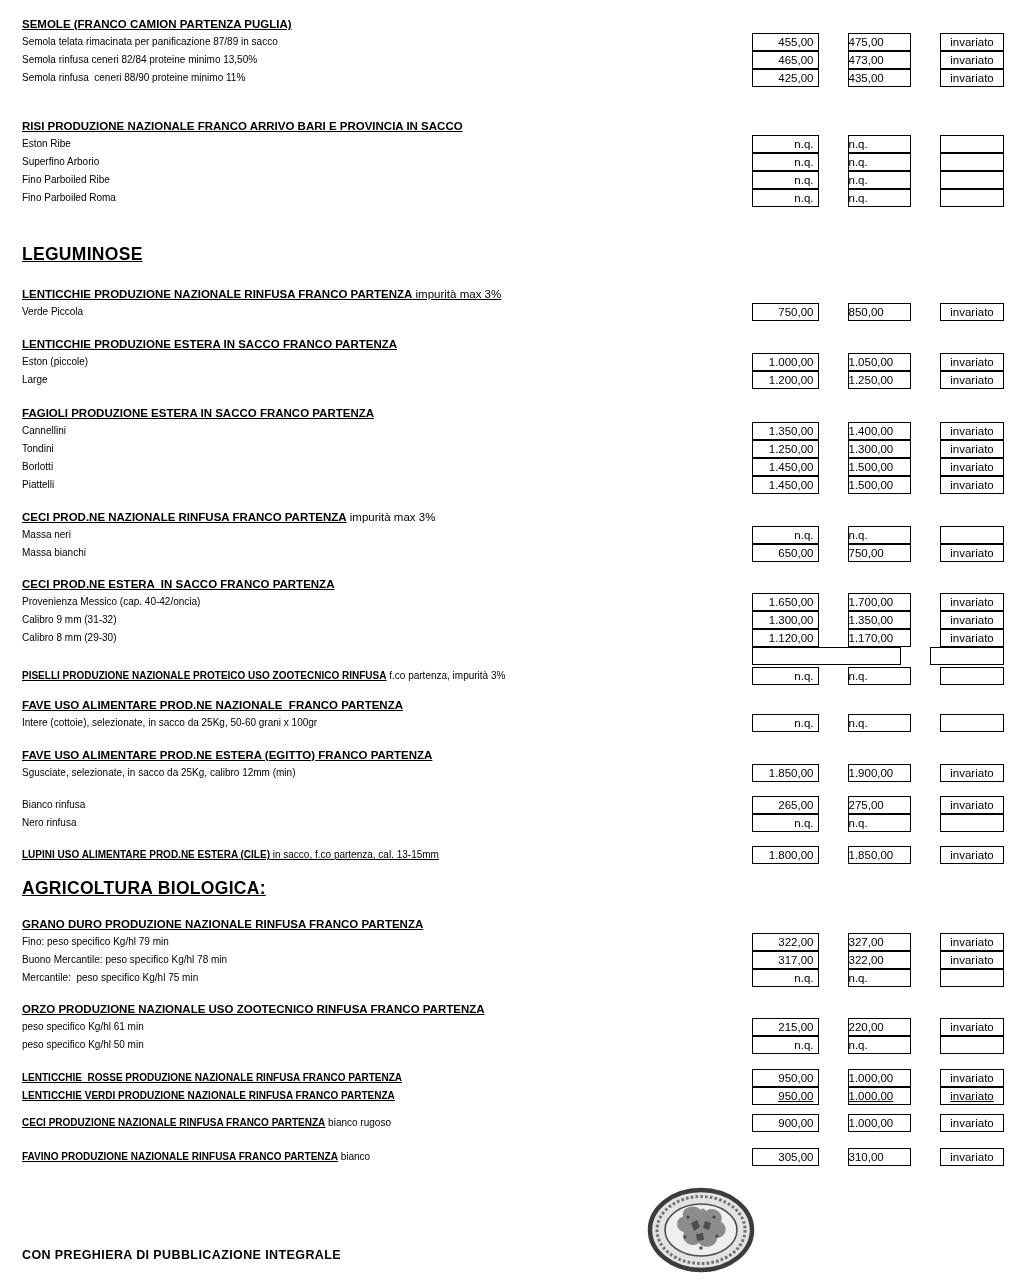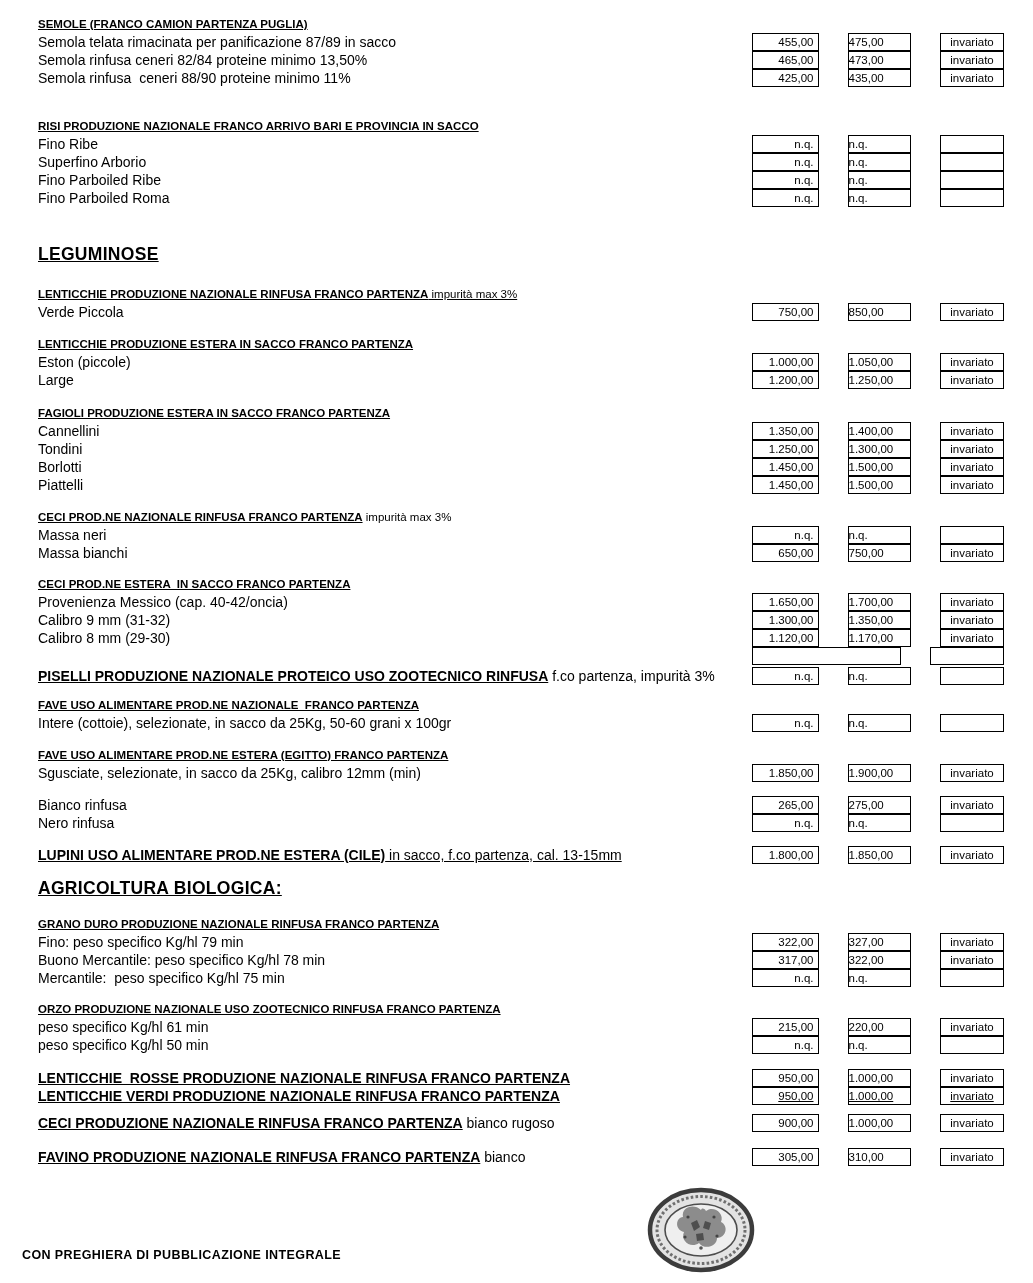--- a/index.html
+++ b/index.html
@@ -1,29 +1,29 @@
 <!DOCTYPE html>
 <html><head>
 <meta charset="utf-8">
 <style>
   html,body{margin:0;padding:0;}
   body{
     width:1033px;height:1283px;background:#ffffff;position:relative;
     font-family:"Liberation Sans",sans-serif;color:#000;
     -webkit-font-smoothing:antialiased;
   }
-  #doc{padding:16px 29px 0 22px;margin-left:16px;}
+  #doc{padding:16px 29px 0 22px;}
   .section{}
   .header-line{font-size:11.5px;font-weight:bold;line-height:17px;height:17px;white-space:pre;}
   .hd{text-decoration:underline;}
   .note{font-weight:normal;}
   .note.u{text-decoration:underline;}
   .big-header{font-size:17.5px;font-weight:bold;text-decoration:underline;line-height:22px;height:22px;letter-spacing:.3px;white-space:pre;}
   .row{display:flex;align-items:stretch;height:18px;}
-  .label{flex:1;font-size:14px;line-height:18px;white-space:pre;overflow:hidden;}
+  .label{flex:1;font-size:10px;line-height:18px;white-space:pre;overflow:hidden;}
   .label .hd{font-weight:bold;}
   .pbox{display:flex;width:252px;flex:none;gap:29px;}
   .cell{border:1px solid #000;height:18px;line-height:16px;font-size:11.5px;box-sizing:border-box;background:#fff;overflow:hidden;}
   .cell.num{width:86px;text-align:right;padding-right:4px;}
   .cell.num2{width:82px;text-align:left;padding-right:4px;}
   .cell.status{width:84px;text-align:center;}
   .cell.wide{width:168px;}
   #seal{position:absolute;left:647px;top:1187px;width:108px;height:86px;}
   #footer-note{
     position:absolute;left:22px;top:1248px;width:730px;text-align:left;
@@ -57,21 +57,21 @@
         <div class="pbox">
           <div class="cell num">425,00</div>
           <div class="cell num2">435,00</div>
           <div class="cell status">invariato</div>
         </div>
       </div>
     </div>
     <div class="section" style="margin-top: 31px;">
       <div class="header-line"><span class="hd">RISI PRODUZIONE NAZIONALE FRANCO ARRIVO BARI E PROVINCIA IN SACCO</span></div>
       <div class="row">
-        <div class="label">Fino Ribe</div>
+        <div class="label">Eston Ribe</div>
         <div class="pbox">
           <div class="cell num">n.q.</div>
           <div class="cell num2">n.q.</div>
           <div class="cell status"></div>
         </div>
       </div>
       <div class="row">
         <div class="label">Superfino Arborio</div>
         <div class="pbox">
           <div class="cell num">n.q.</div>

